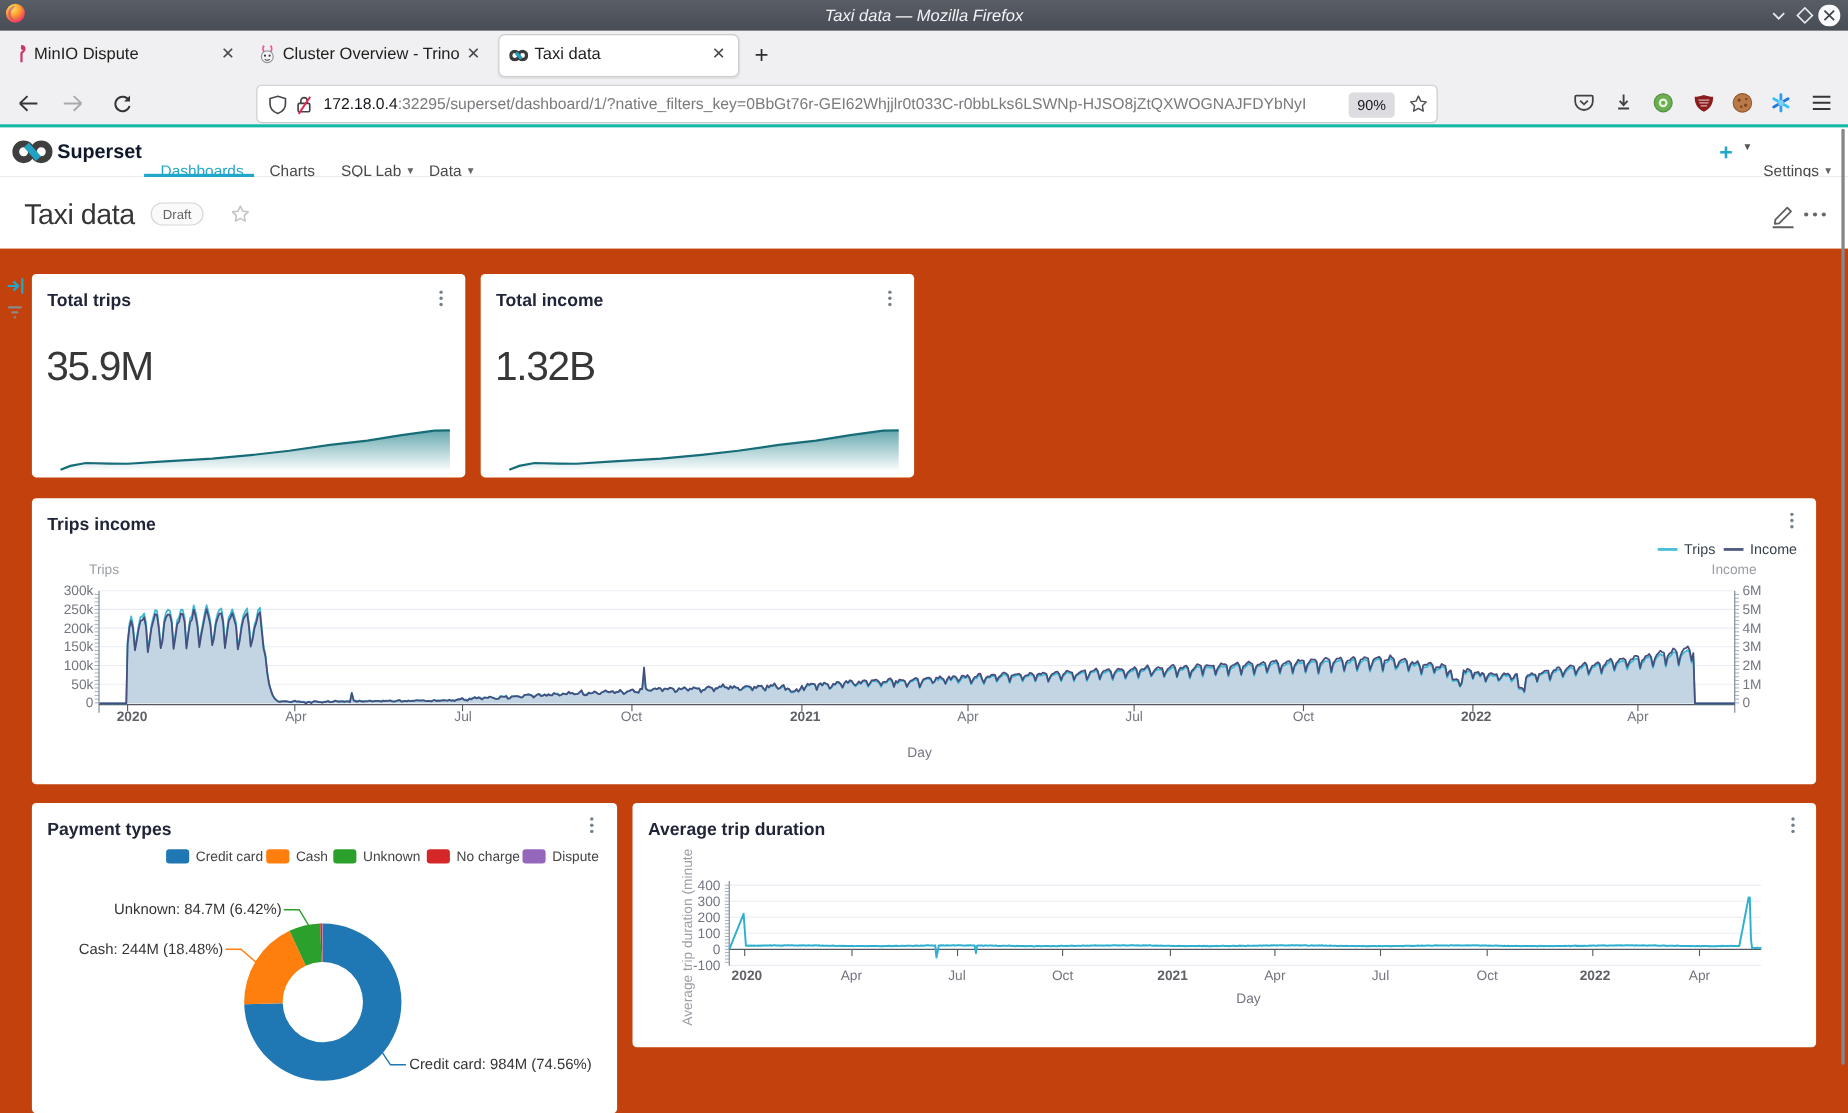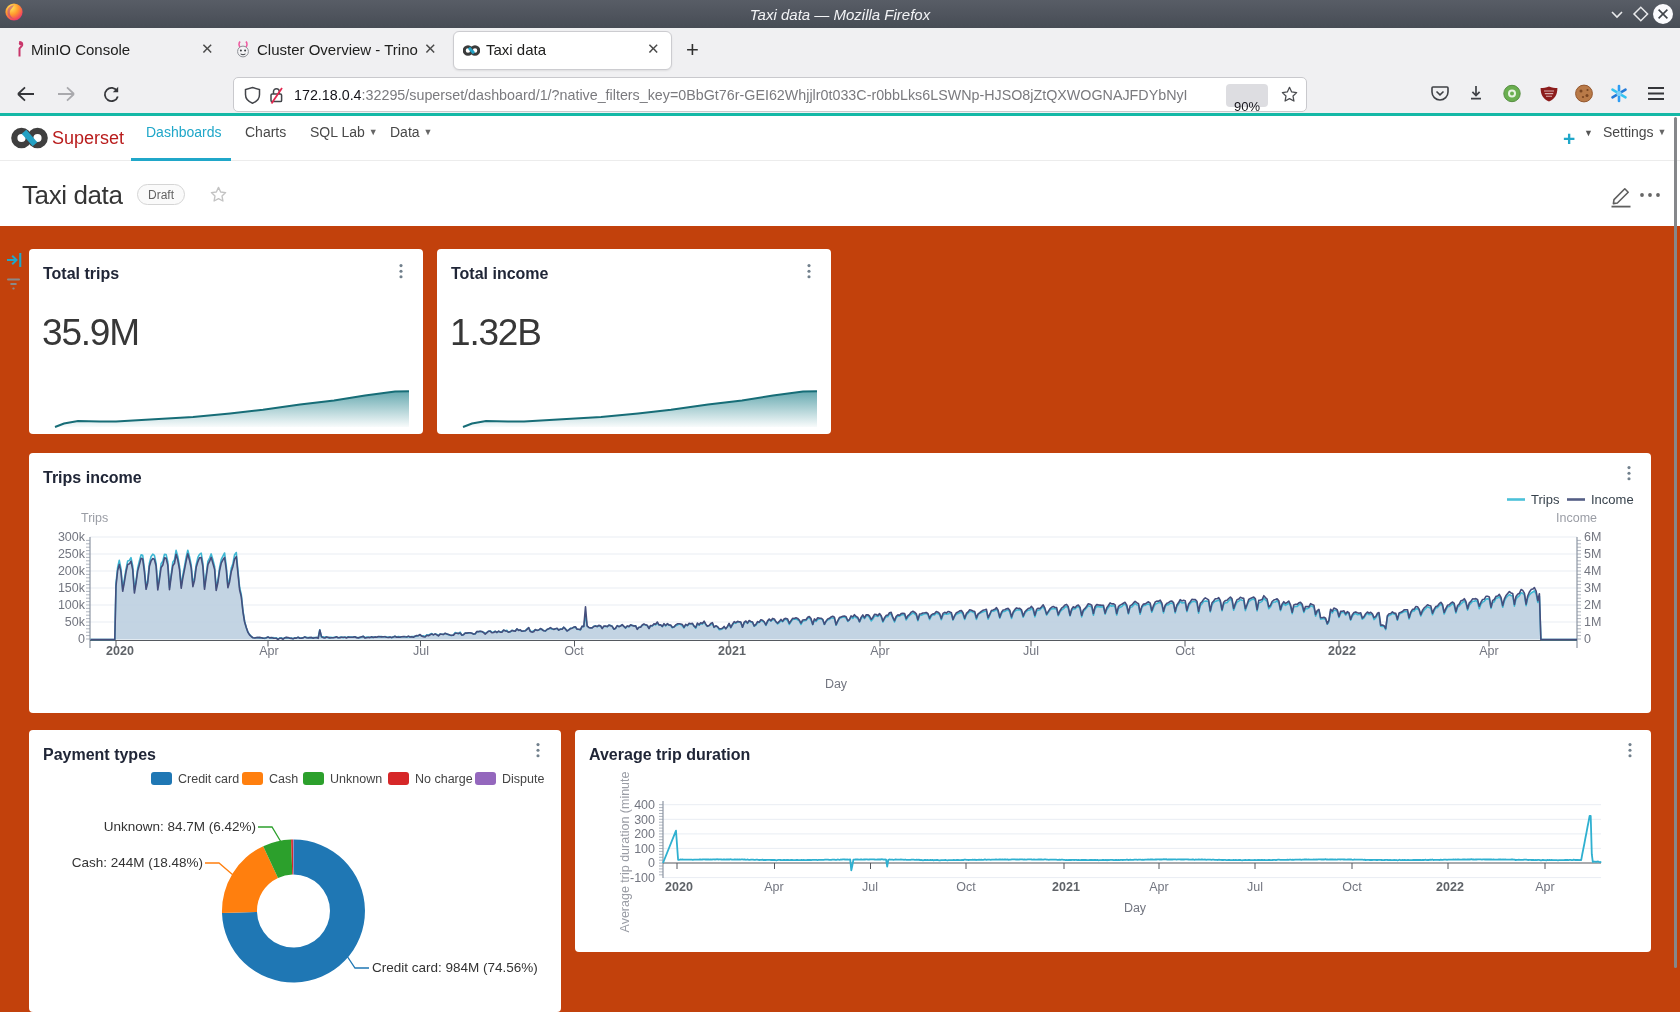--- a/index.html
+++ b/index.html
@@ -15,26 +15,26 @@
   .tabtxt { font-size:15px; color:#20201f; }
   .tabx { color:#4a4a4a; font-size:15px; }
   #activetab { position:absolute; left:453px; top:2.5px; width:219px; height:39px; background:#fff;
     border:1px solid #ccccd0; border-radius:6px; box-shadow:0 1px 2px rgba(0,0,0,.08); }
   #urlrow { position:absolute; left:0; top:72px; width:1680px; height:44px; background:#f0f0f2;
     border-bottom:3px solid #14b8a6; }
   #urlfield { position:absolute; left:233px; top:5px; width:1074px; height:35px; background:#fff;
     border:1px solid #c9c9cd; border-radius:5px; }
   #urltext { position:absolute; left:60px; top:9px; font-size:14.3px; color:#15141a; white-space:nowrap; }
   #urltext span { color:#7a7a7e; }
-  #zoomchip { position:absolute; right:38px; top:6px; height:23px; padding:11px 8px; background:#dddde1;
+  #zoomchip { position:absolute; right:38px; top:6px; height:23px; padding:0 8px; background:#dddde1;
     border-radius:4px; font-size:13px; color:#15141a; line-height:23px; }
   
   #navbar { position:absolute; left:0; top:116px; width:1680px; height:45px; background:#fff;
     border-bottom:1px solid #ececec; }
-  .navitem { position:absolute; top:8px; font-size:14px; color:#484848; }
+  .navitem { position:absolute; top:31px; font-size:14px; color:#484848; }
   #head { position:absolute; left:0; top:161px; width:1680px; height:65px; background:#fff; }
   #content { position:absolute; left:0; top:226px; width:1680px; height:786px; background:#c2410c; }
   .card { position:absolute; background:#fff; border-radius:4px; }
   .ctitle { position:absolute; left:14px; top:16px; font-size:16px; font-weight:bold; color:#202637; }
   .kebab { position:absolute; right:46px; }
   .bignum { position:absolute; left:13px; top:63px; font-size:37px; letter-spacing:-1.2px; color:#373737; }
   .axlbl { font-size:12.5px; fill:#737680; }
   .axlblb { font-size:12.5px; fill:#5f6368; font-weight:bold; }
   .axtitle { font-size:12.5px; fill:#9a9da5; }
   .leglbl { font-size:13px; fill:#37424c; }
@@ -67,21 +67,21 @@
     <path d="M54.6 5.6 L63.4 14.4 M63.4 5.6 L54.6 14.4" stroke="#3f434a" stroke-width="1.6"></path>
   </svg>
 </div>
 
 <div id="tabbar">
 
   <svg class="abs" style="left:14px;top:12px" width="11" height="19" viewBox="0 0 11 19">
     <path d="M5.2 2 C7.6 2 8.6 3.6 8.2 5.2 C7.8 6.6 6.3 7.0 5.5 8.4 L5.5 16.5" stroke="#c9366b" stroke-width="2" fill="none"></path>
     <circle cx="6.8" cy="3.6" r="1.9" fill="#c9366b"></circle>
   </svg>
-  <div class="abs tabtxt" style="left:31px;top:13px">MinIO Console</div>
+  <div class="abs tabtxt" style="left:31px;top:13px">MinIO Dispute</div>
   <div class="abs tabx" style="left:201px;top:12px">✕</div>
 
   <svg class="abs" style="left:236px;top:12px" width="14" height="19" viewBox="0 0 14 19">
     <path d="M4 1.5 C2.6 3.5 2.8 6 4.4 7.2 M10 1.5 C11.4 3.5 11.2 6 9.6 7.2" stroke="#ef5aa0" stroke-width="1.7" fill="none"></path>
     <circle cx="7" cy="11.5" r="5.4" fill="#f4f4f6" stroke="#8d9096" stroke-width="1"></circle>
     <circle cx="4.9" cy="10.6" r="1" fill="#3a3d42"></circle>
     <circle cx="9.1" cy="10.6" r="1" fill="#3a3d42"></circle>
     <path d="M4.6 14 Q7 15.6 9.4 14" stroke="#3a3d42" stroke-width="1" fill="none"></path>
   </svg>
   <div class="abs tabtxt" style="left:257px;top:13px">Cluster Overview - Trino</div>
@@ -155,21 +155,21 @@
 </div>
 
 <div id="navbar">
   <svg class="abs" style="left:11px;top:9px" width="37" height="26" viewBox="0 0 37 26">
     <g fill="none" stroke="#3f3f3f" stroke-width="6.2">
       <circle cx="10.5" cy="13" r="7.2"></circle>
         <circle cx="26.5" cy="13" r="7.2"></circle>
     </g>
     <path d="M13 6.8 L24 19.2" stroke="#23a1c4" stroke-width="6.2" fill="none"></path>
   </svg>
-  <div class="abs" style="left:52px;top:12px;font-size:18px;font-weight:normal;color:#b91c1c">Superset</div>
+  <div class="abs" style="left:52px;top:12px;font-size:18px;font-weight:bold;color:#0f172a">Superset</div>
   <div class="navitem" style="left:146px;color:#20a7c9">Dashboards</div>
   <div class="navitem" style="left:245px">Charts</div>
   <div class="navitem" style="left:310px">SQL Lab <span style="font-size:9px;color:#666;position:relative;top:-2px">▼</span></div>
   <div class="navitem" style="left:390px">Data <span style="font-size:9px;color:#666;position:relative;top:-2px">▼</span></div>
   <div class="abs" style="left:131px;top:42px;width:100px;height:3px;background:#20a7c9"></div>
   <div class="abs" style="left:1563px;top:11px;font-size:21px;font-weight:bold;color:#20a7c9">+</div>
   <div class="abs" style="left:1584px;top:12px;font-size:9px;color:#555">▼</div>
   <div class="navitem" style="left:1603px">Settings <span style="font-size:9px;color:#666;position:relative;top:-2px">▼</span></div>
 </div>
 

